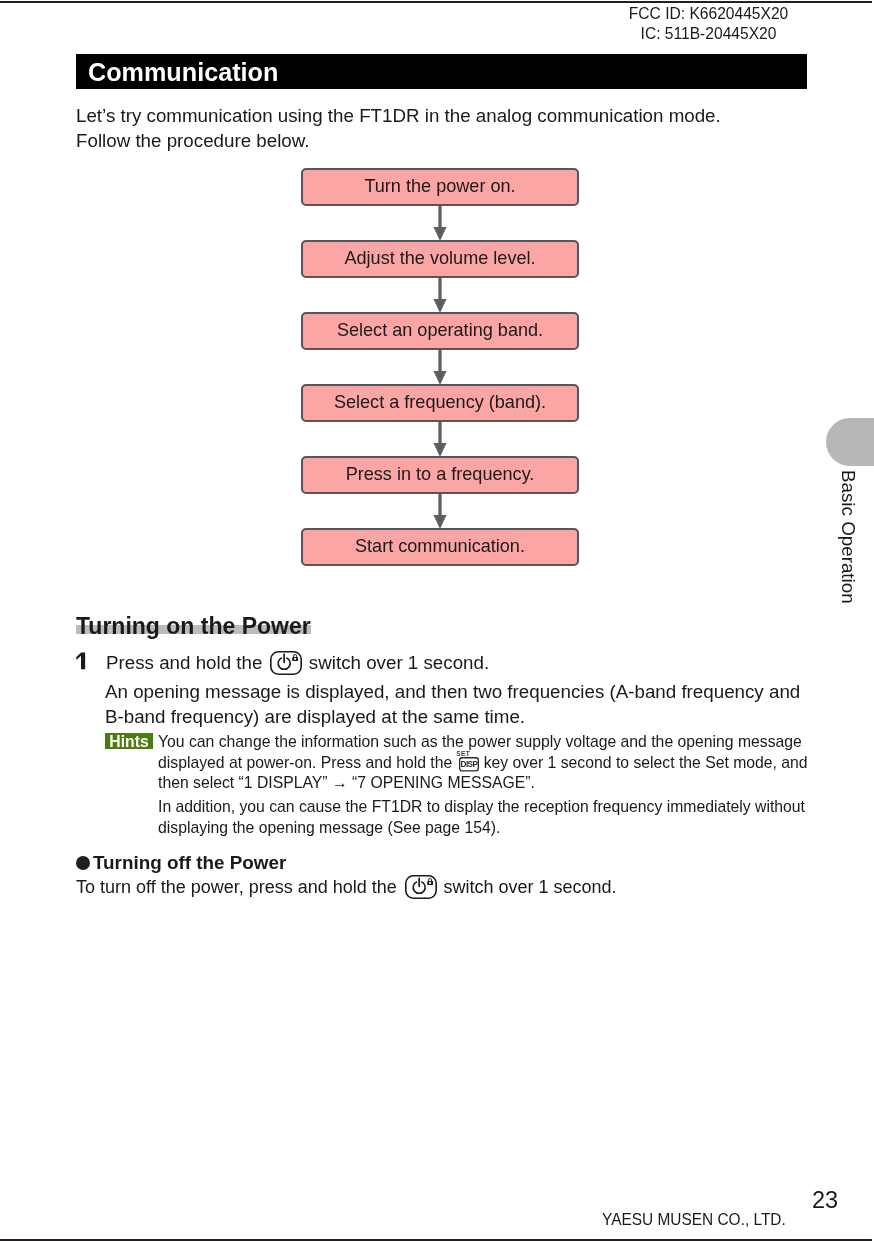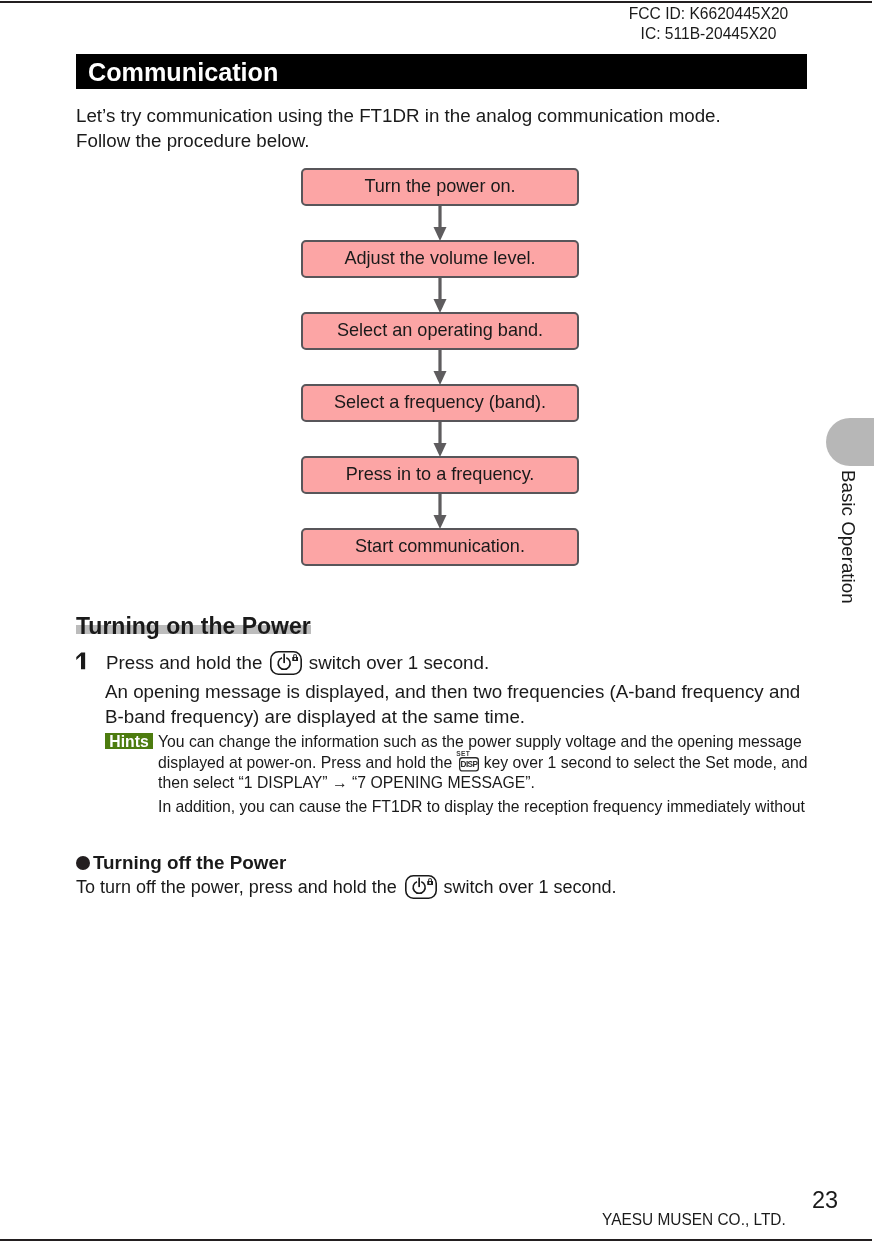--- a/index.html
+++ b/index.html
@@ -154,20 +154,21 @@
     <div>You can change the information such as the power supply voltage and the opening message</div>
     <div><span>displayed at power-on. Press and hold the</span><span class="disp-icon"><svg width="26" height="24" viewBox="-4 0 26 24" xmlns="http://www.w3.org/2000/svg">
   <text x="4.2" y="7.6" font-family="Liberation Sans, sans-serif" font-size="6.6" font-weight="bold" text-anchor="middle" fill="#3d3d3d" letter-spacing="0.3">SET</text>
   <rect x="0.65" y="9.75" width="18.7" height="13.2" rx="2.6" ry="2.6" fill="#fff" stroke="#2a2a2a" stroke-width="1.3"></rect>
   <text x="10.0" y="19.2" font-family="Liberation Sans, sans-serif" font-size="8.2" font-weight="bold" text-anchor="middle" fill="#2a2a2a" letter-spacing="-0.55">DISP</text>
 </svg></span><span>key over 1 second to select the Set mode, and</span></div>
     <div>then select “1 DISPLAY” → “7 OPENING MESSAGE”.</div>
   </div>
   <div class="hints-p2">
     <div>In addition, you can cause the FT1DR to display the reception frequency immediately without</div>
+    <div>displaying the opening message (See page 154).</div>
   </div>
 
   <div class="bullet-dot" title="●"></div>
   <div class="bullet-head">Turning off the Power</div>
   <div class="bullet-body"><span>To turn off the power, press and hold the</span><span class="pwr-icon"><svg width="33" height="25" viewBox="0 0 33 25" xmlns="http://www.w3.org/2000/svg">
   <rect x="0.8" y="0.8" width="30.4" height="22.4" rx="7.6" ry="7.6" fill="#fff" stroke="#1a1a1a" stroke-width="1.6"></rect>
   <path d="M 12.0 6.7 A 6.0 6.0 0 1 0 16.3 6.7" fill="none" stroke="#1a1a1a" stroke-width="1.6" stroke-linecap="butt"></path>
   <rect x="13.3" y="2.6" width="1.7" height="9.5" fill="#1a1a1a"></rect>
   <path d="M 23.2 6.0 v -1.35 a 1.85 1.35 0 0 1 3.7 0 v 1.35 h -0.95 v -1.35 a 0.9 0.6 0 0 0 -1.8 0 v 1.35 z" fill="#1a1a1a"></path>
   <rect x="22.25" y="5.95" width="5.75" height="4.0" rx="0.3" ry="0.3" fill="#1a1a1a"></rect>

